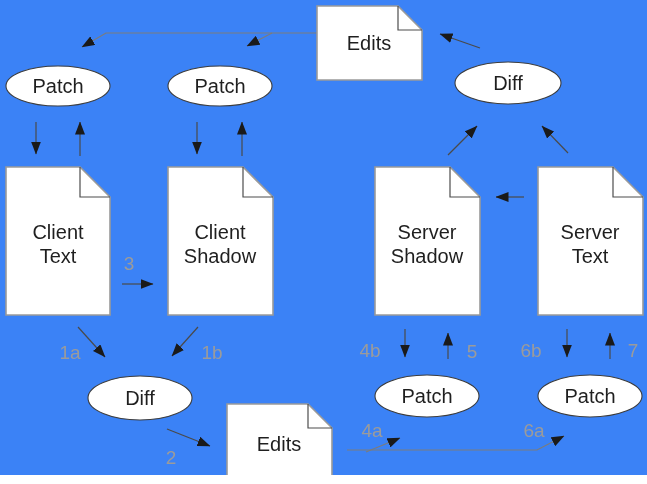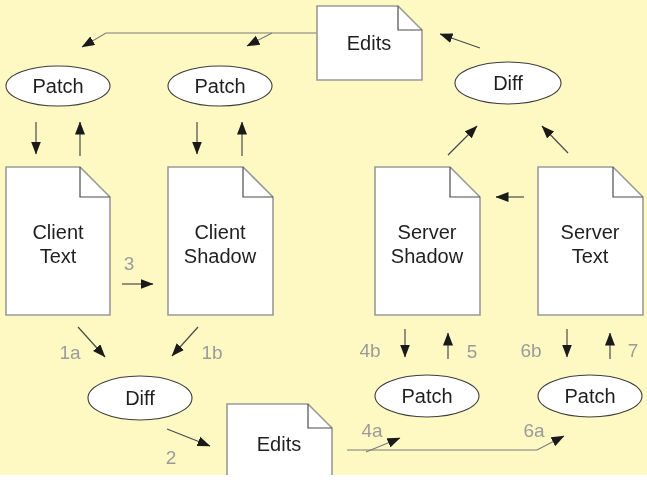--- a/index.html
+++ b/index.html
@@ -1,20 +1,20 @@
 <!DOCTYPE html>
 <html><head>
 <meta charset="utf-8">
 <style>
   html, body { margin: 0; padding: 0; background: #ffffff; }
   .stage {
     position: relative;
     width: 647px;
     height: 475px;
-    background: #fef9c3;
+    background: #3b82f6;
     overflow: hidden;
     font-family: "Liberation Sans", sans-serif;
   }
   svg { display: block; }
   .doc  { fill: #ffffff; stroke: #9a9a9a; stroke-width: 1.6; }
   .fold { fill: none;    stroke: #4d4d4d; stroke-width: 1.2; }
   .ell  { fill: #ffffff; stroke: #3d3d3d; stroke-width: 1.1; }
   .lbl  {
     font-family: "Liberation Sans", sans-serif;
     font-size: 20px;

